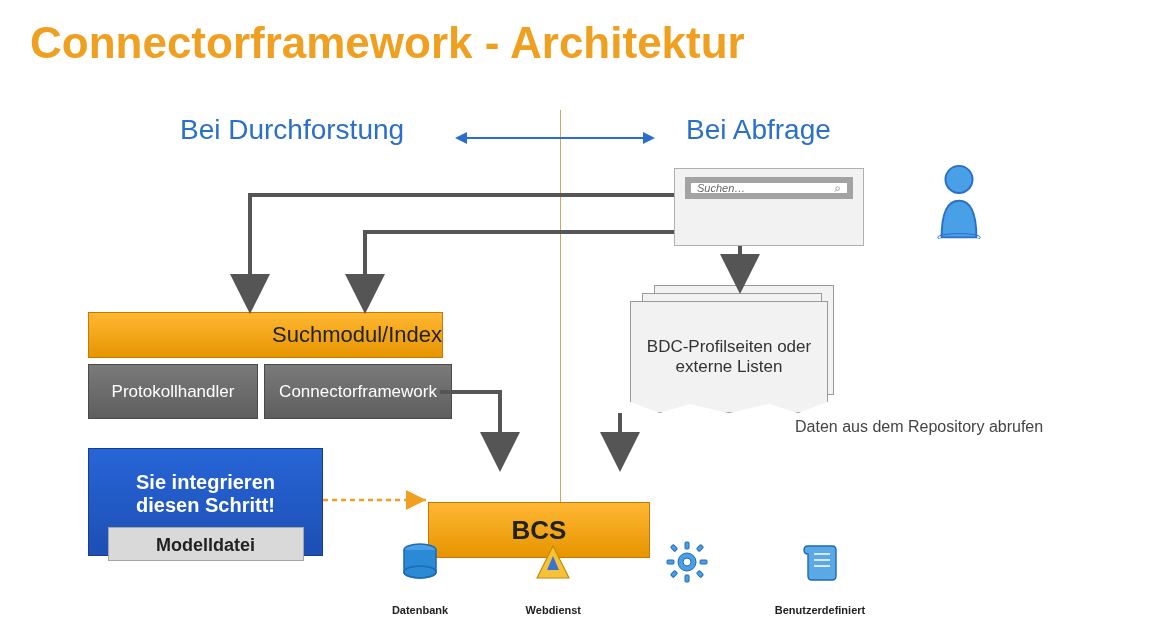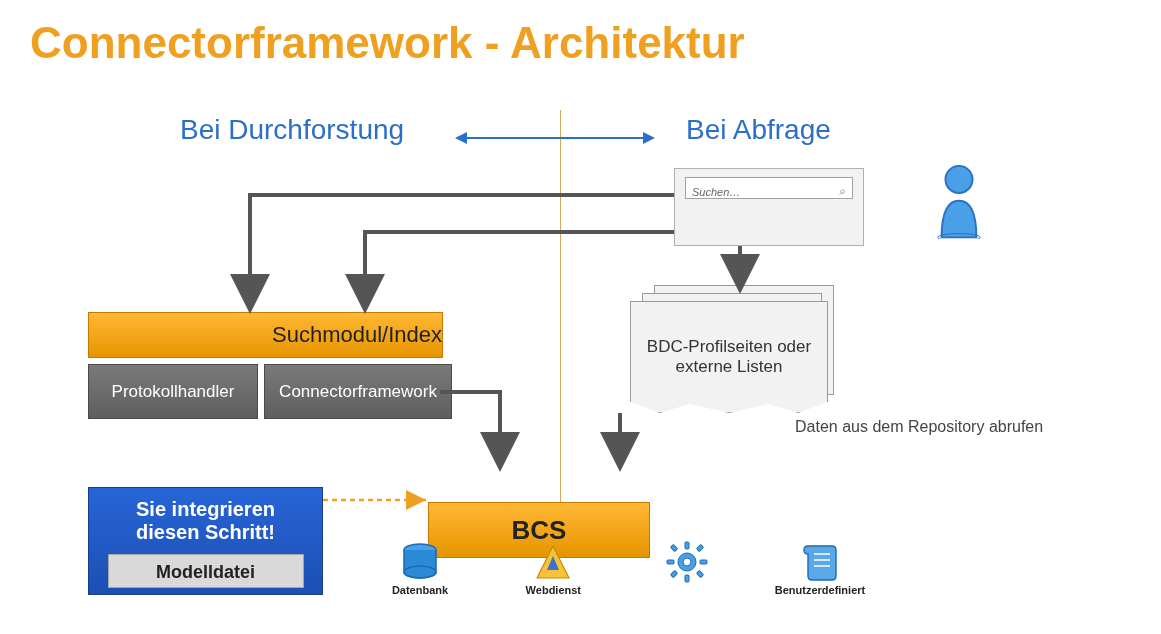--- a/index.html
+++ b/index.html
@@ -50,23 +50,23 @@
     background: #f2f2f2;
     border: 1px solid #b0b0b0;
   }
   .search-input-wrap {
     position: absolute;
     top: 8px;
     left: 10px;
     width: 168px;
     height: 22px;
     background: #fff;
-    border: 1px solid #a3a3a3;
-    display: flex;
-    align-items: flex-end;
+    border: 6px solid #a3a3a3;
+    display: flex;
+    align-items: center;
     padding: 0 6px;
     font-size: 11px;
     font-style: italic;
     color: #666;
   }
   .search-input-wrap .mag {
     margin-left: auto;
     font-style: normal;
     color: #888;
     font-size: 12px;
@@ -146,22 +146,21 @@
   .blue-box {
     position: absolute;
     top: 448px;
     left: 88px;
     width: 235px;
     height: 108px;
     background: linear-gradient(#2765d6, #1d4fb4);
     border: 1px solid #163d90;
     color: #fff;
     text-align: center;
-    padding-top: 10px;
-    margin-top: 39px;
+    padding-top: 22px;
   }
   .blue-box .line1 {
     font-size: 20px;
     font-weight: 700;
   }
   .blue-box .inner {
     margin: 10px auto 0 auto;
     width: 196px;
     height: 34px;
     background: #d9d9d9;
@@ -206,21 +205,21 @@
     height: 44px;
     display: flex;
     align-items: center;
     justify-content: center;
   }
   .icon-col .label {
     font-size: 11px;
     font-weight: 700;
     color: #222;
     text-align: right;
-    margin-top: 0;
+    margin-top: 20px;
     line-height: 1.2;
   }
   .arrow-svg {
     position: absolute;
     top: 0;
     left: 0;
     width: 1161px;
     height: 634px;
     pointer-events: none;
   }

